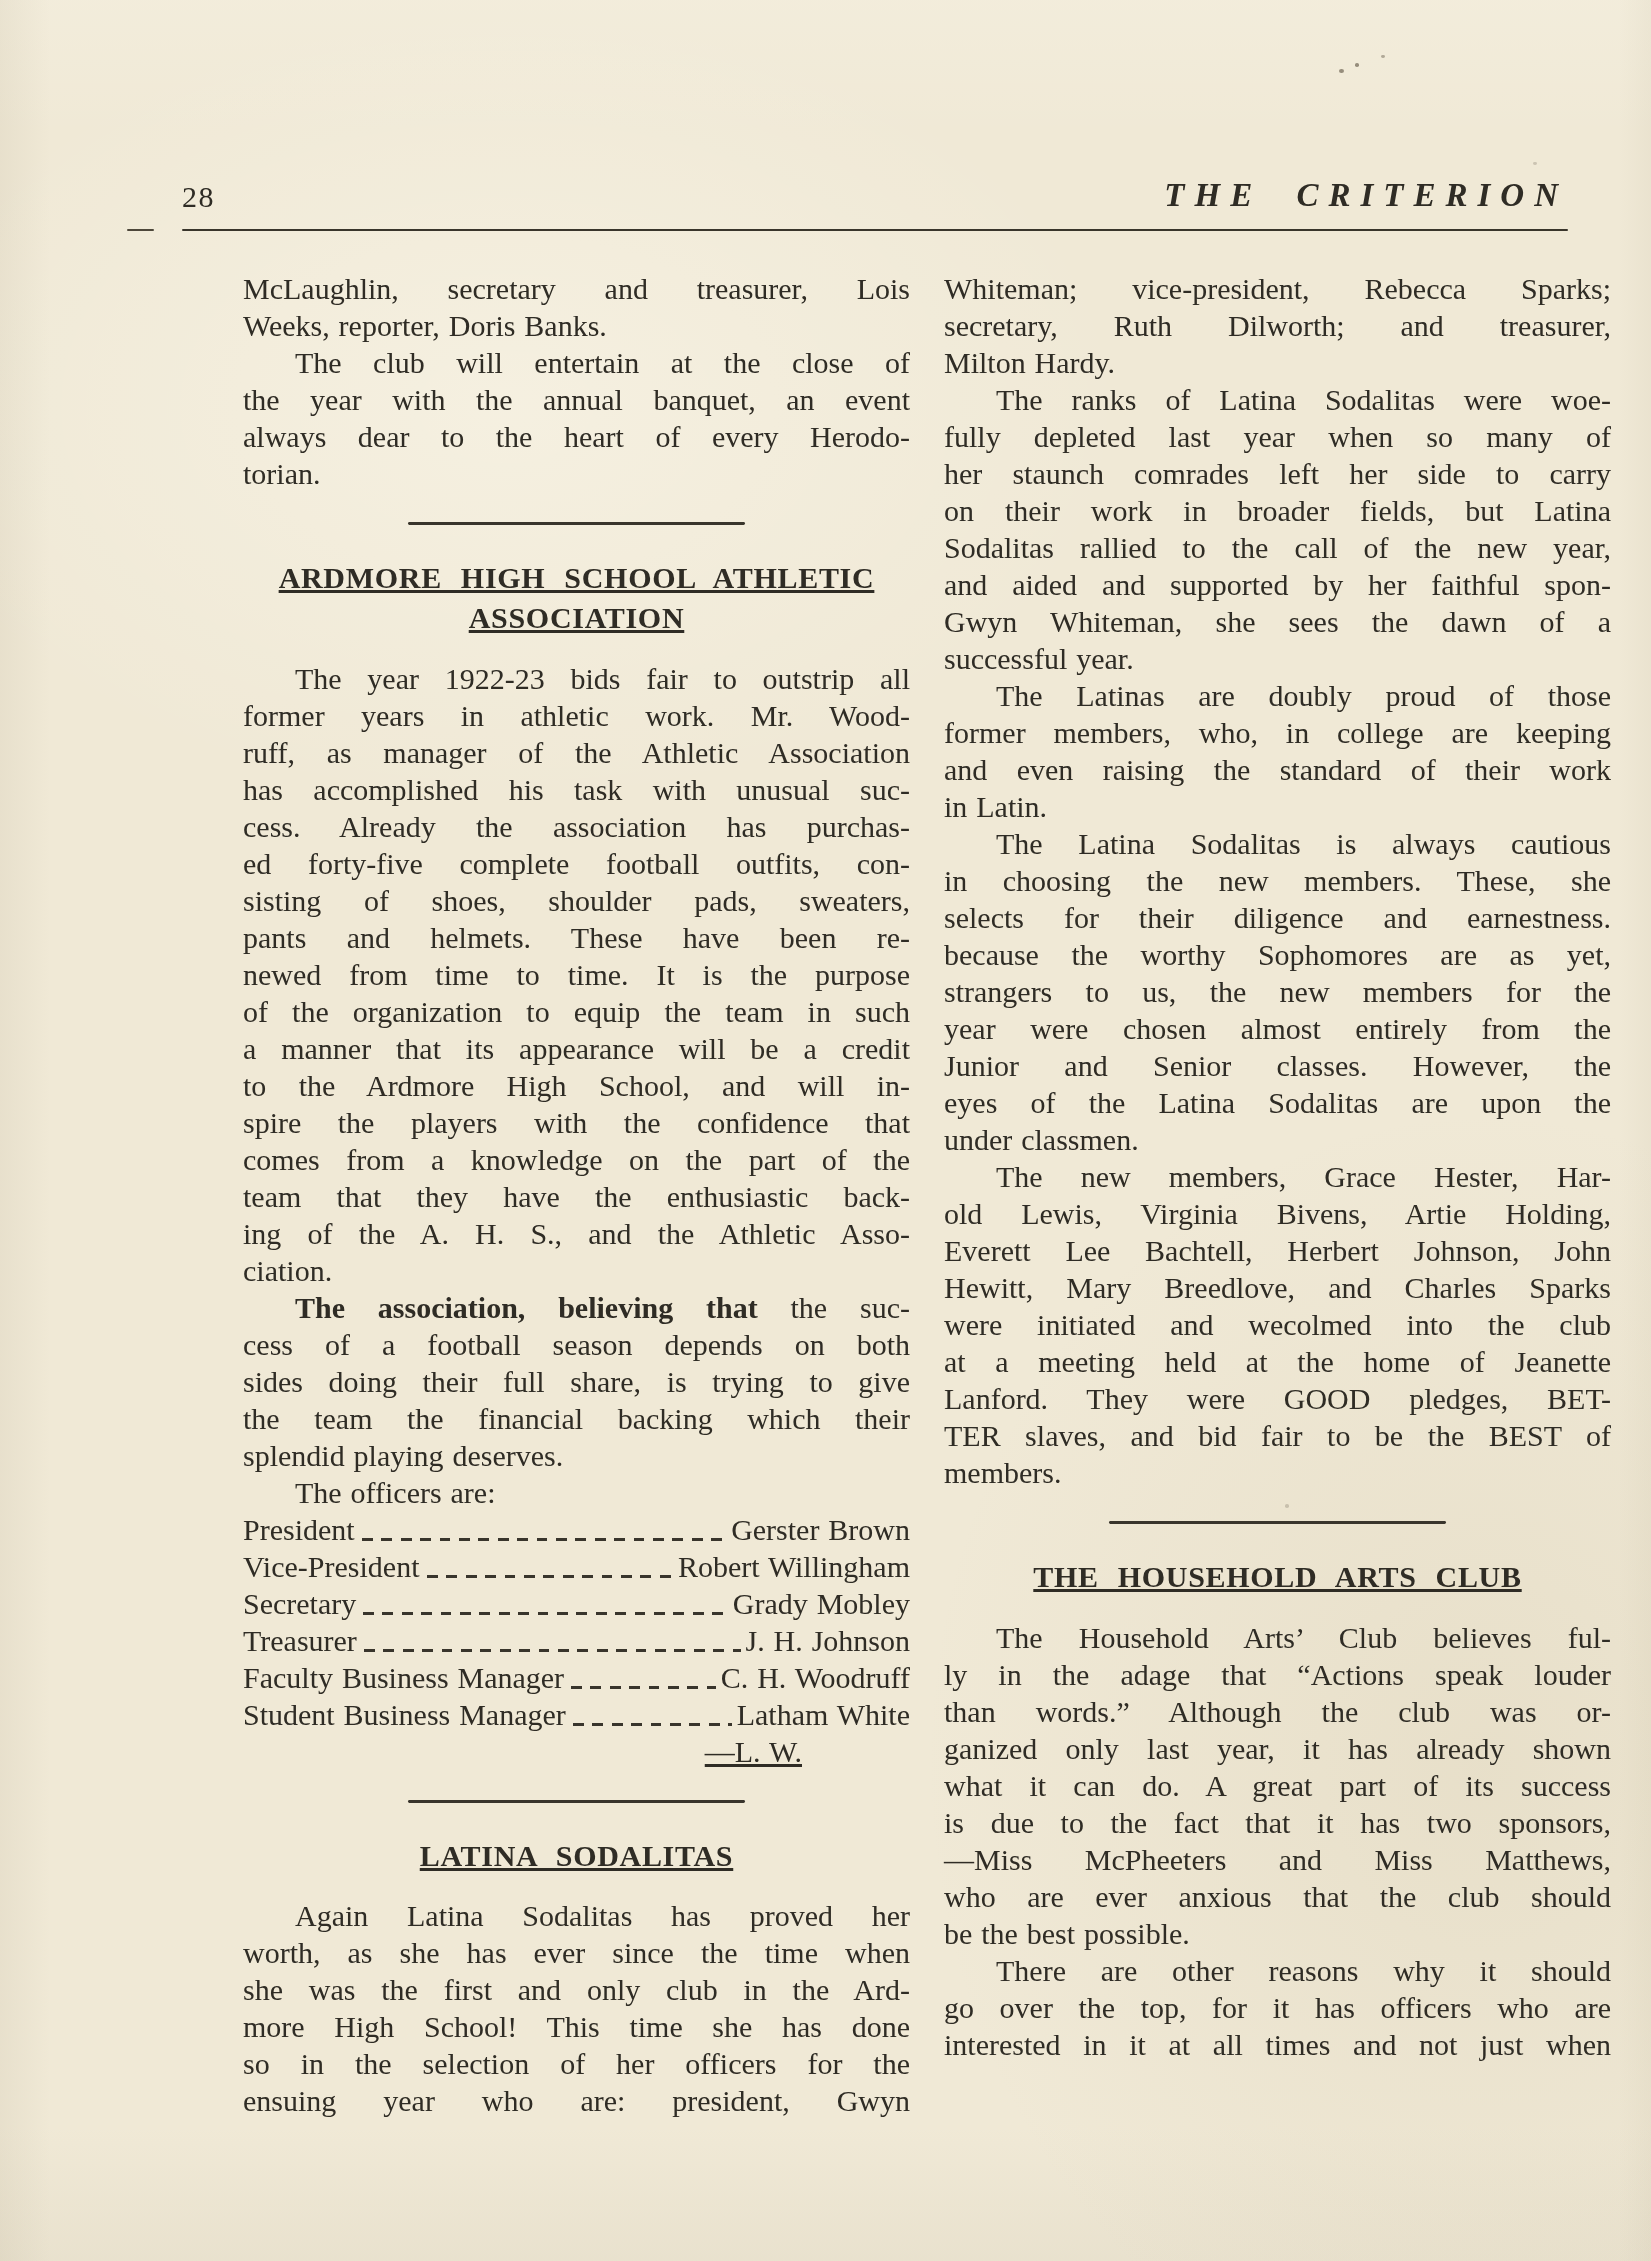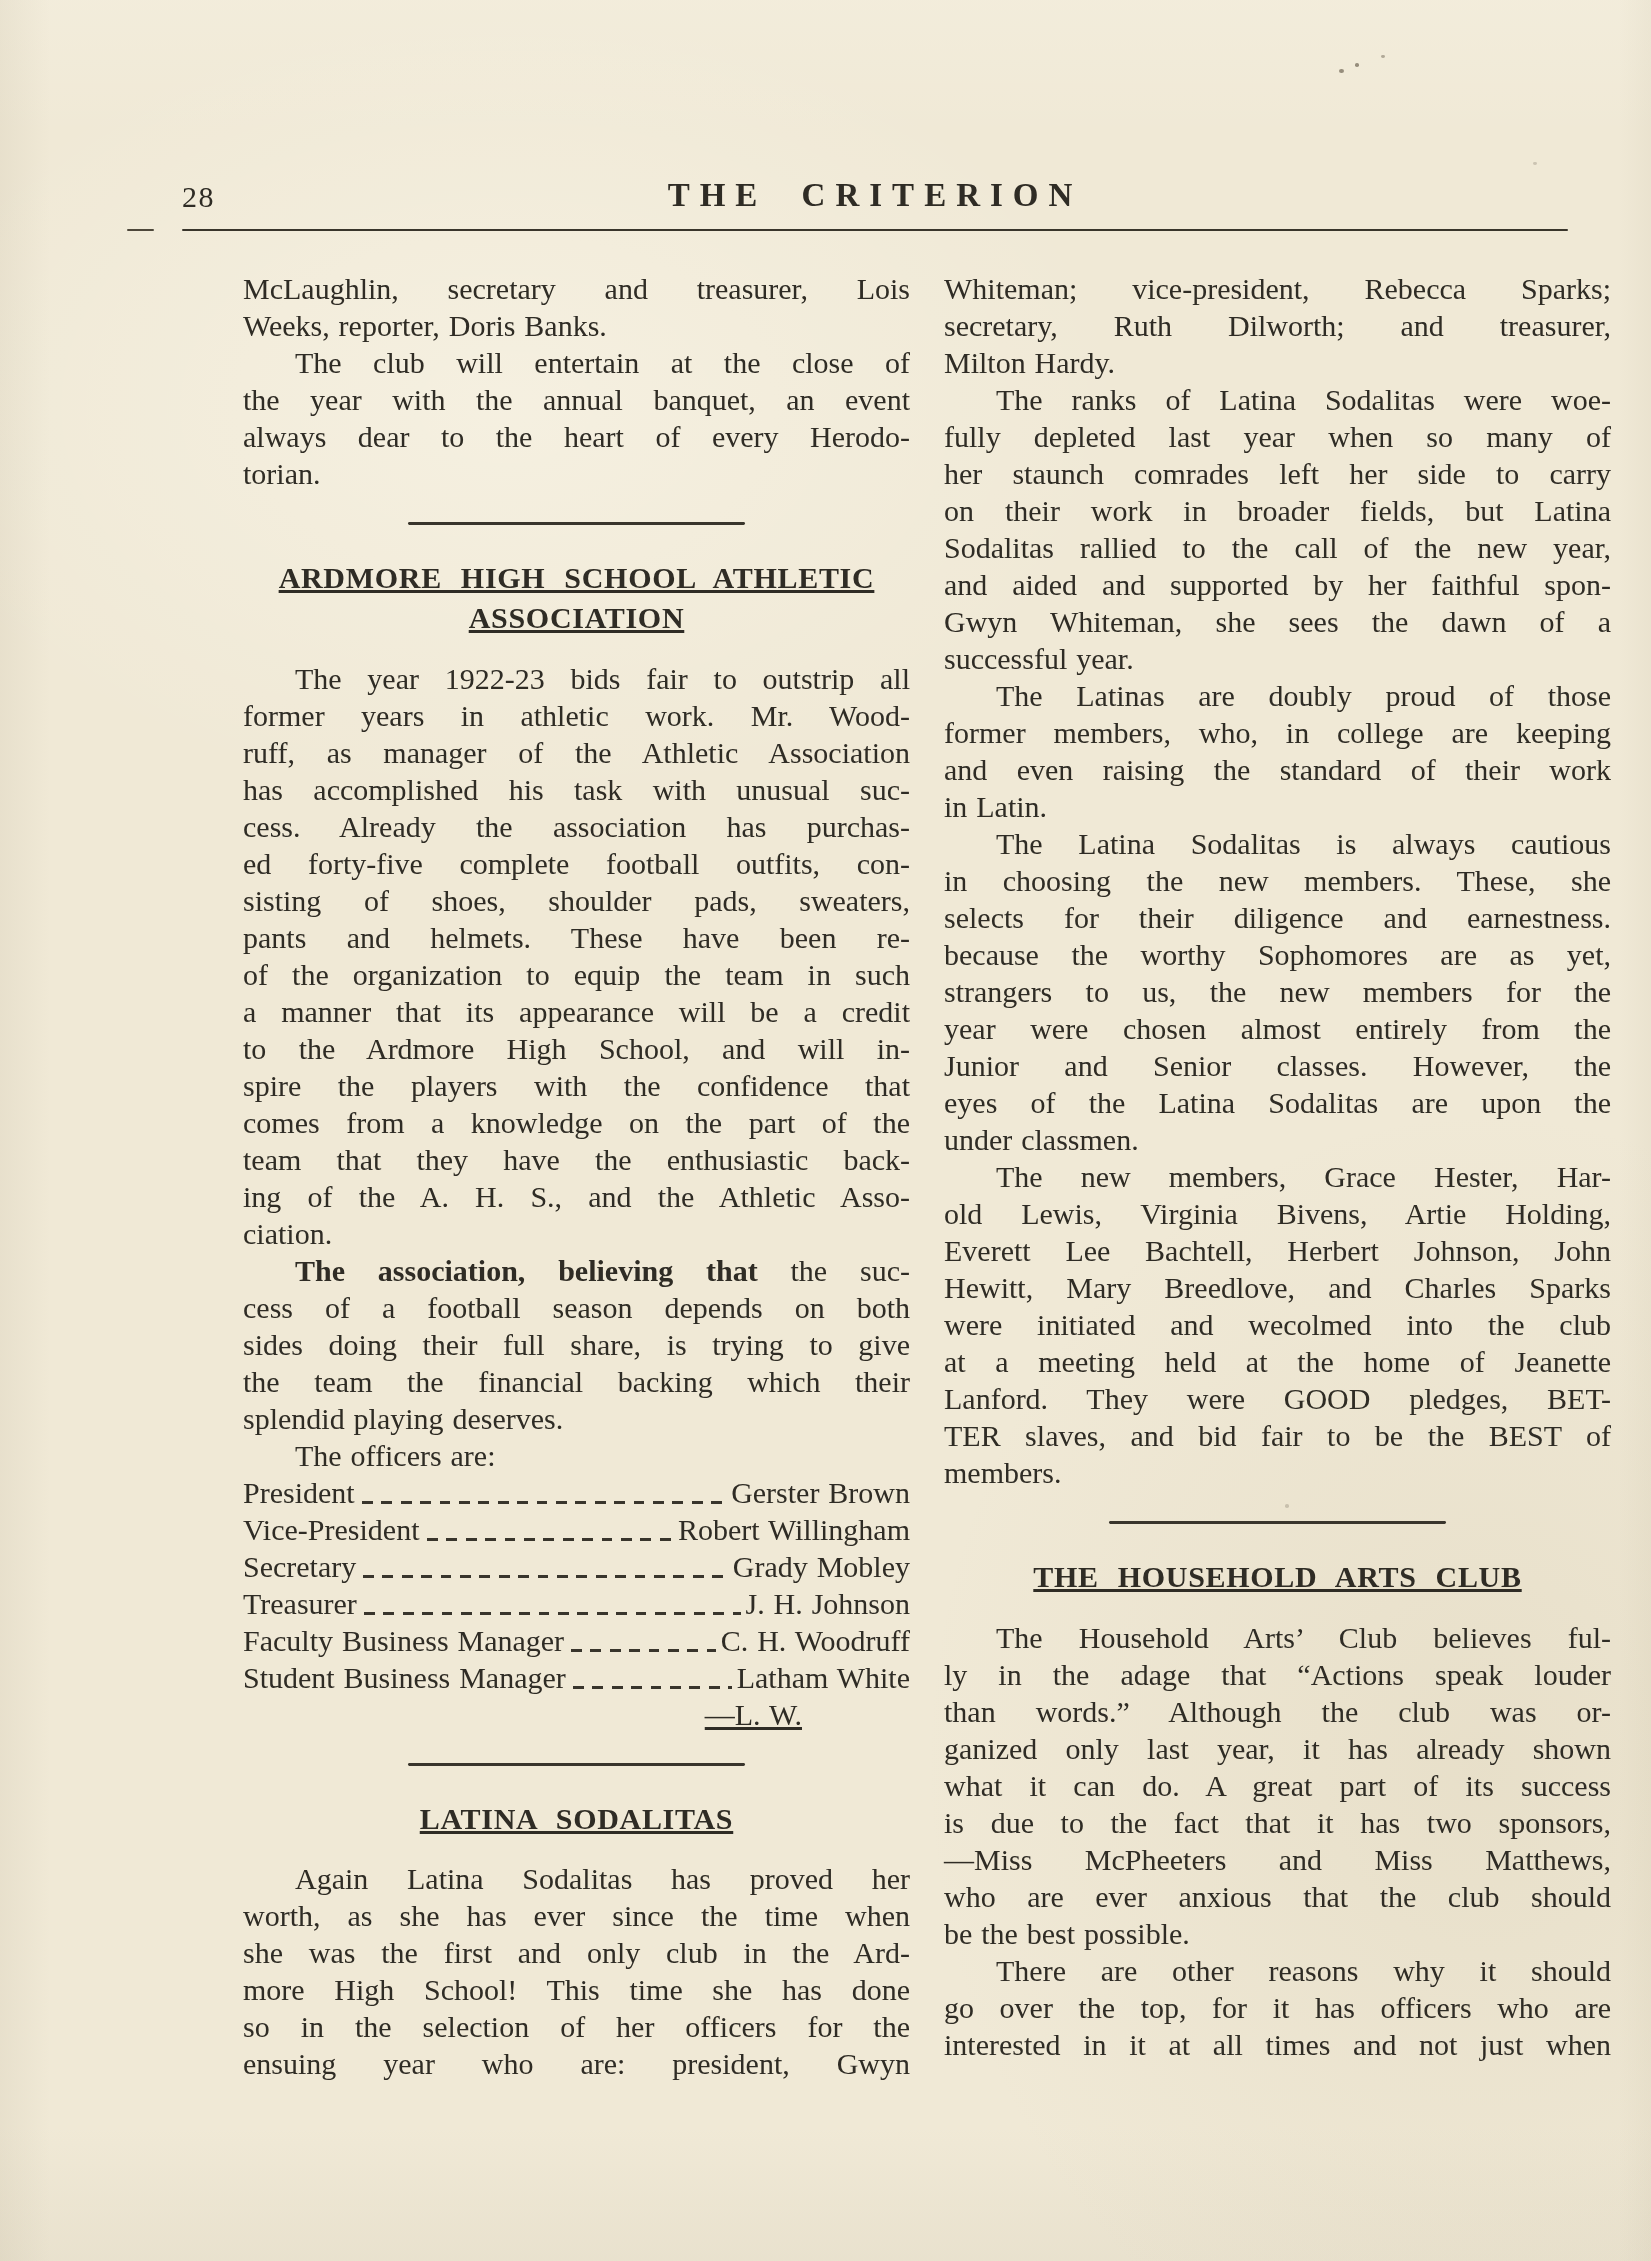--- a/index.html
+++ b/index.html
@@ -17,21 +17,21 @@
     font-family:"Liberation Serif","DejaVu Serif",serif;
     color:#2f2c25;
     padding-left:35px;
   }
   .edge-line{position:absolute;right:19.4px;top:445px;bottom:0;width:1.4px;background:rgba(90,78,55,0.18);}
   .speck{position:absolute;border-radius:50%;background:rgba(74,63,48,0.55);}
 
   
   .header{position:relative;margin:177px 118px 0 147px;height:40px;}
   .page-number{position:absolute;left:0;top:2.9px;font-size:30px;letter-spacing:1.4px;}
-  .journal-title{text-align:center;font-size:33px;font-weight:bold;letter-spacing:10px;word-spacing:16px;white-space:nowrap;}
+  .journal-title{text-align:right;font-size:33px;font-weight:bold;letter-spacing:10px;word-spacing:16px;white-space:nowrap;font-style:italic;}
   .header-rule{position:relative;margin:11.5px 118px 0 147px;height:2.9px;background:#39352b;border-radius:1.4px;}
   .header-rule::before{content:"";position:absolute;left:-55px;top:0;width:27px;height:2.9px;background:#4d473a;border-radius:1.4px;}
 
   
   .columns{display:flex;gap:34px;margin:39px 75px 0 208px;}
   .col{flex:1;min-width:0;font-size:30px;line-height:37px;word-spacing:1.4px;}
 
   .para{margin:0;}
   .line{text-align:justify;text-align-last:justify;}
   .line.last{text-align-last:left;}
@@ -86,20 +86,21 @@
         </div>
         <div class="para">
           <div class="line indent">The year 1922-23 bids fair to outstrip all</div>
           <div class="line">former years in athletic work.  Mr. Wood-</div>
           <div class="line">ruff, as manager of the Athletic Association</div>
           <div class="line">has accomplished his task with unusual suc-</div>
           <div class="line">cess.  Already the association has purchas-</div>
           <div class="line">ed forty-five complete football outfits, con-</div>
           <div class="line">sisting of shoes, shoulder pads, sweaters,</div>
           <div class="line">pants and helmets.  These have been re-</div>
+          <div class="line">newed from time to time.  It is the purpose</div>
           <div class="line">of the organization to equip the team in such</div>
           <div class="line">a manner that its appearance will be a credit</div>
           <div class="line">to the Ardmore High School, and will in-</div>
           <div class="line">spire the players with the confidence that</div>
           <div class="line">comes from a knowledge on the part of the</div>
           <div class="line">team that they have the enthusiastic back-</div>
           <div class="line">ing of the A. H. S., and the Athletic Asso-</div>
           <div class="line last">ciation.</div>
         </div>
         <div class="para">

